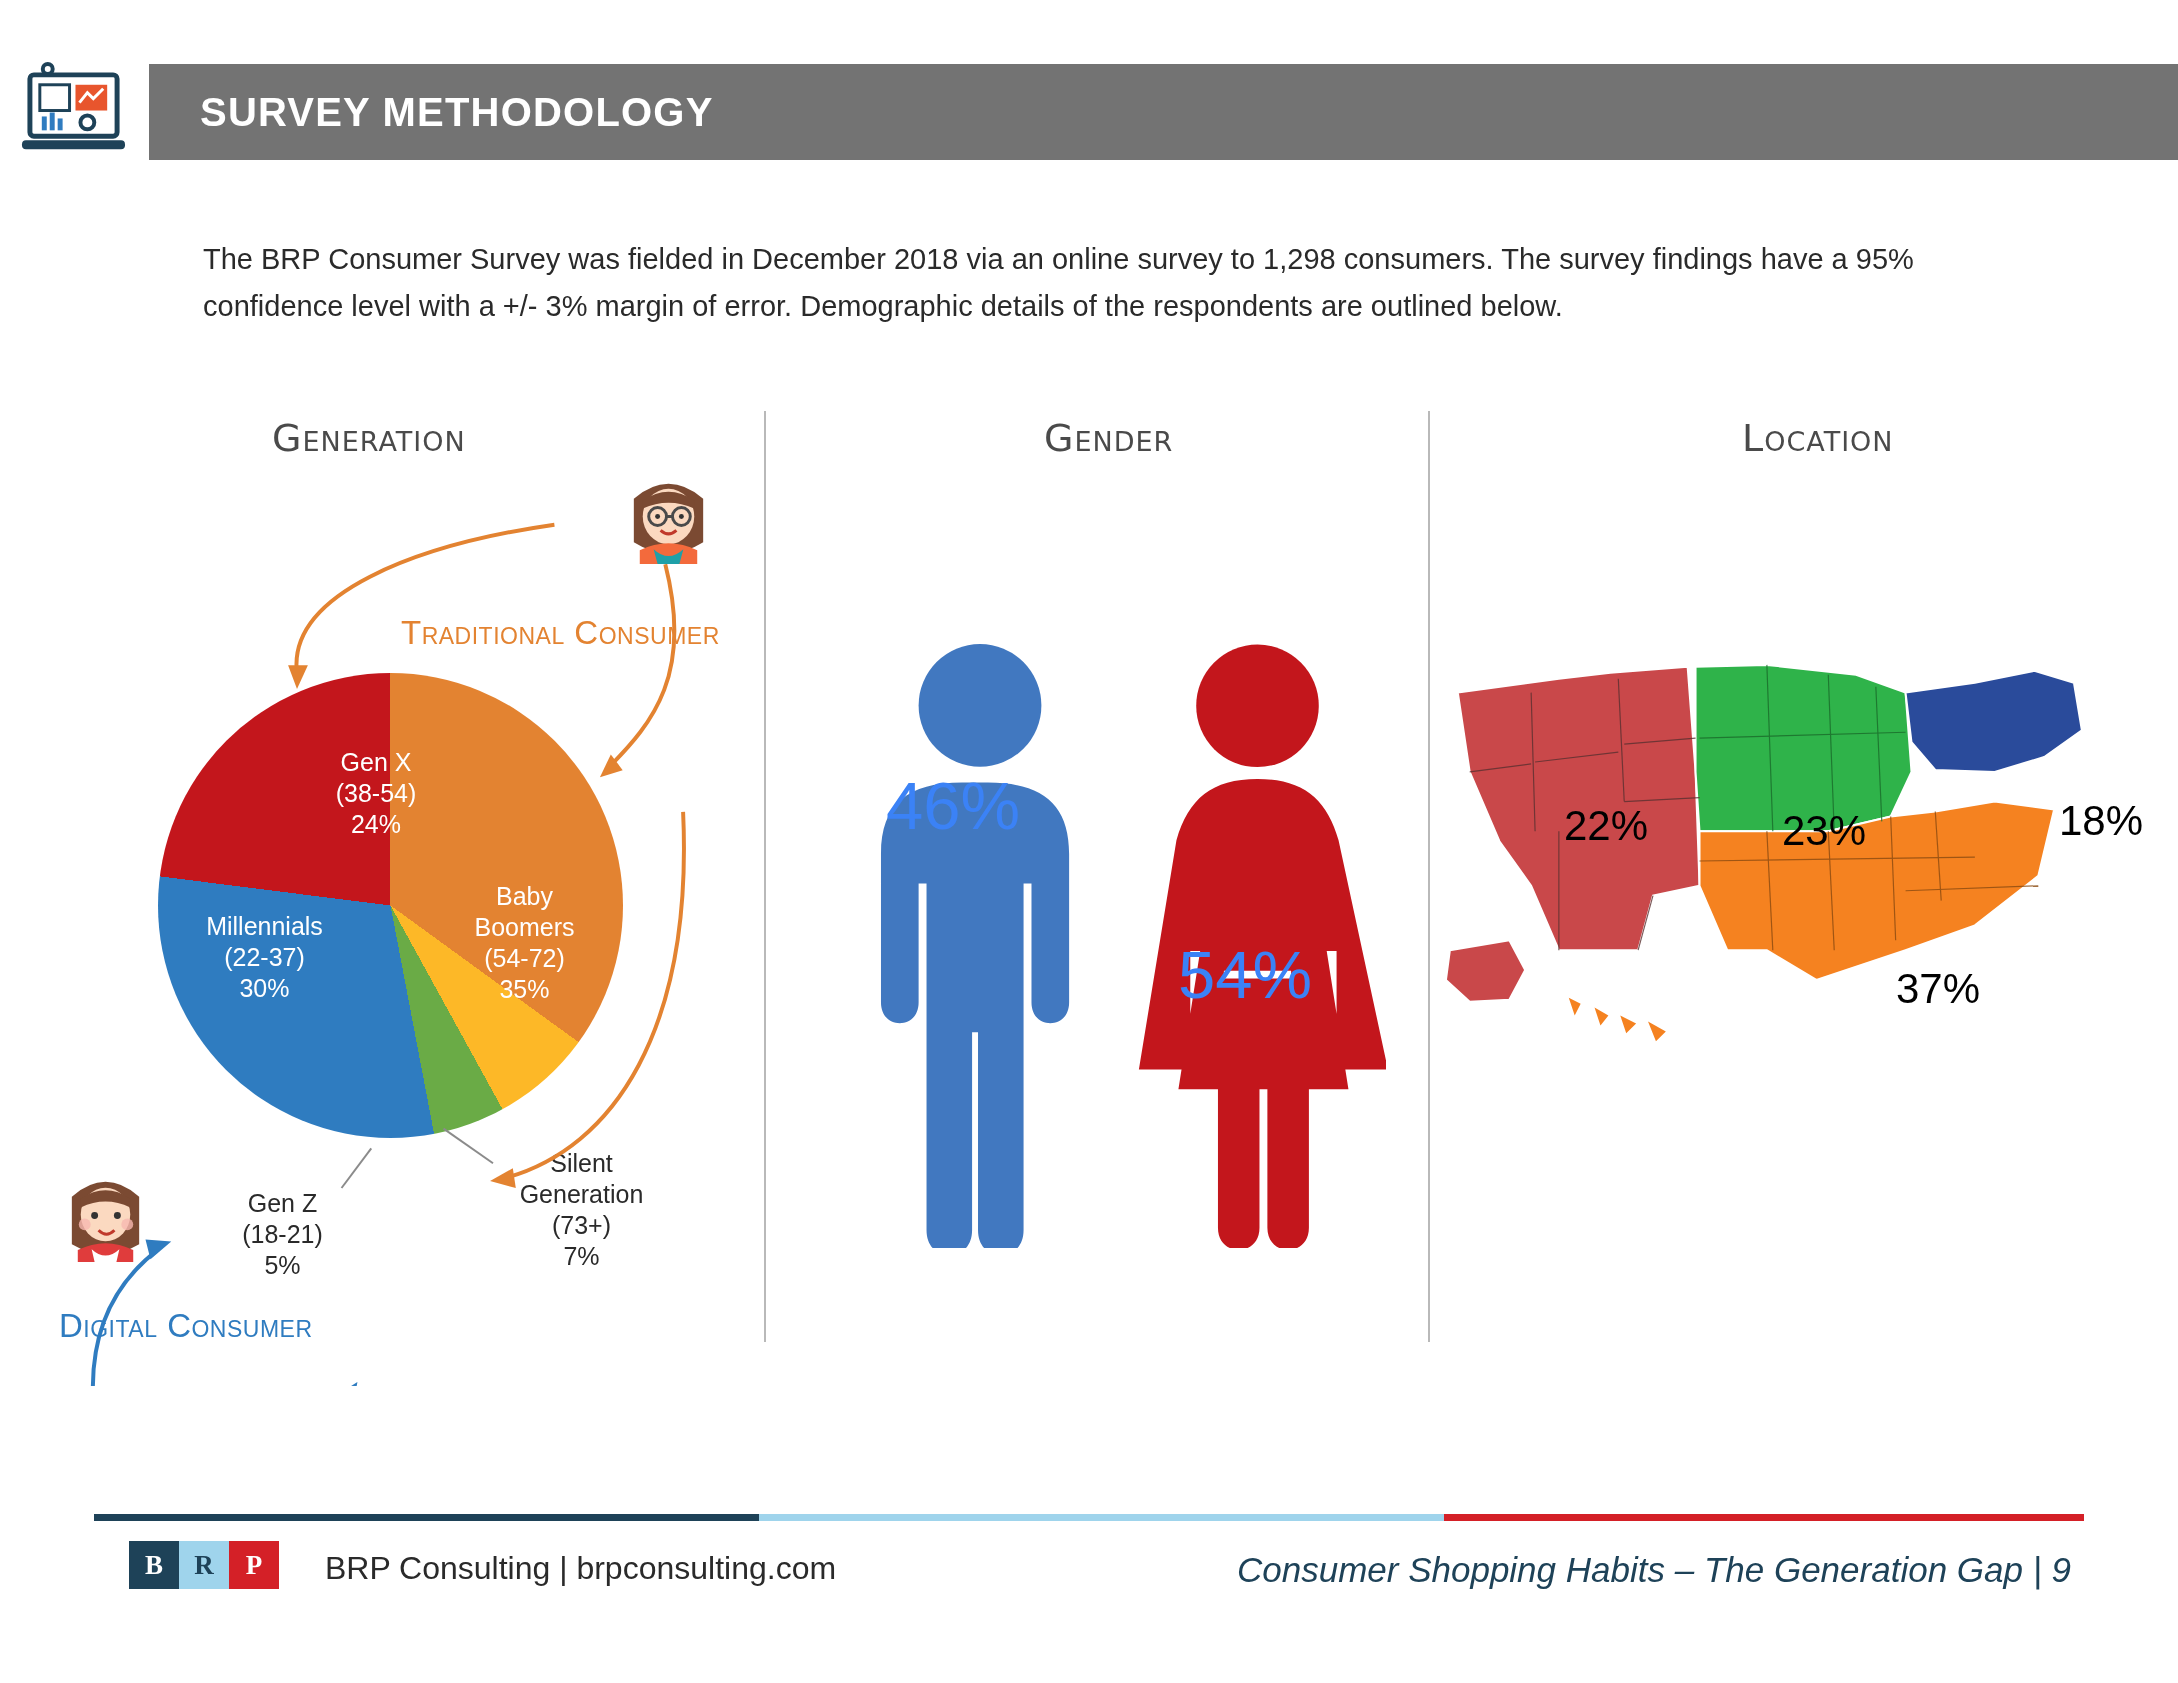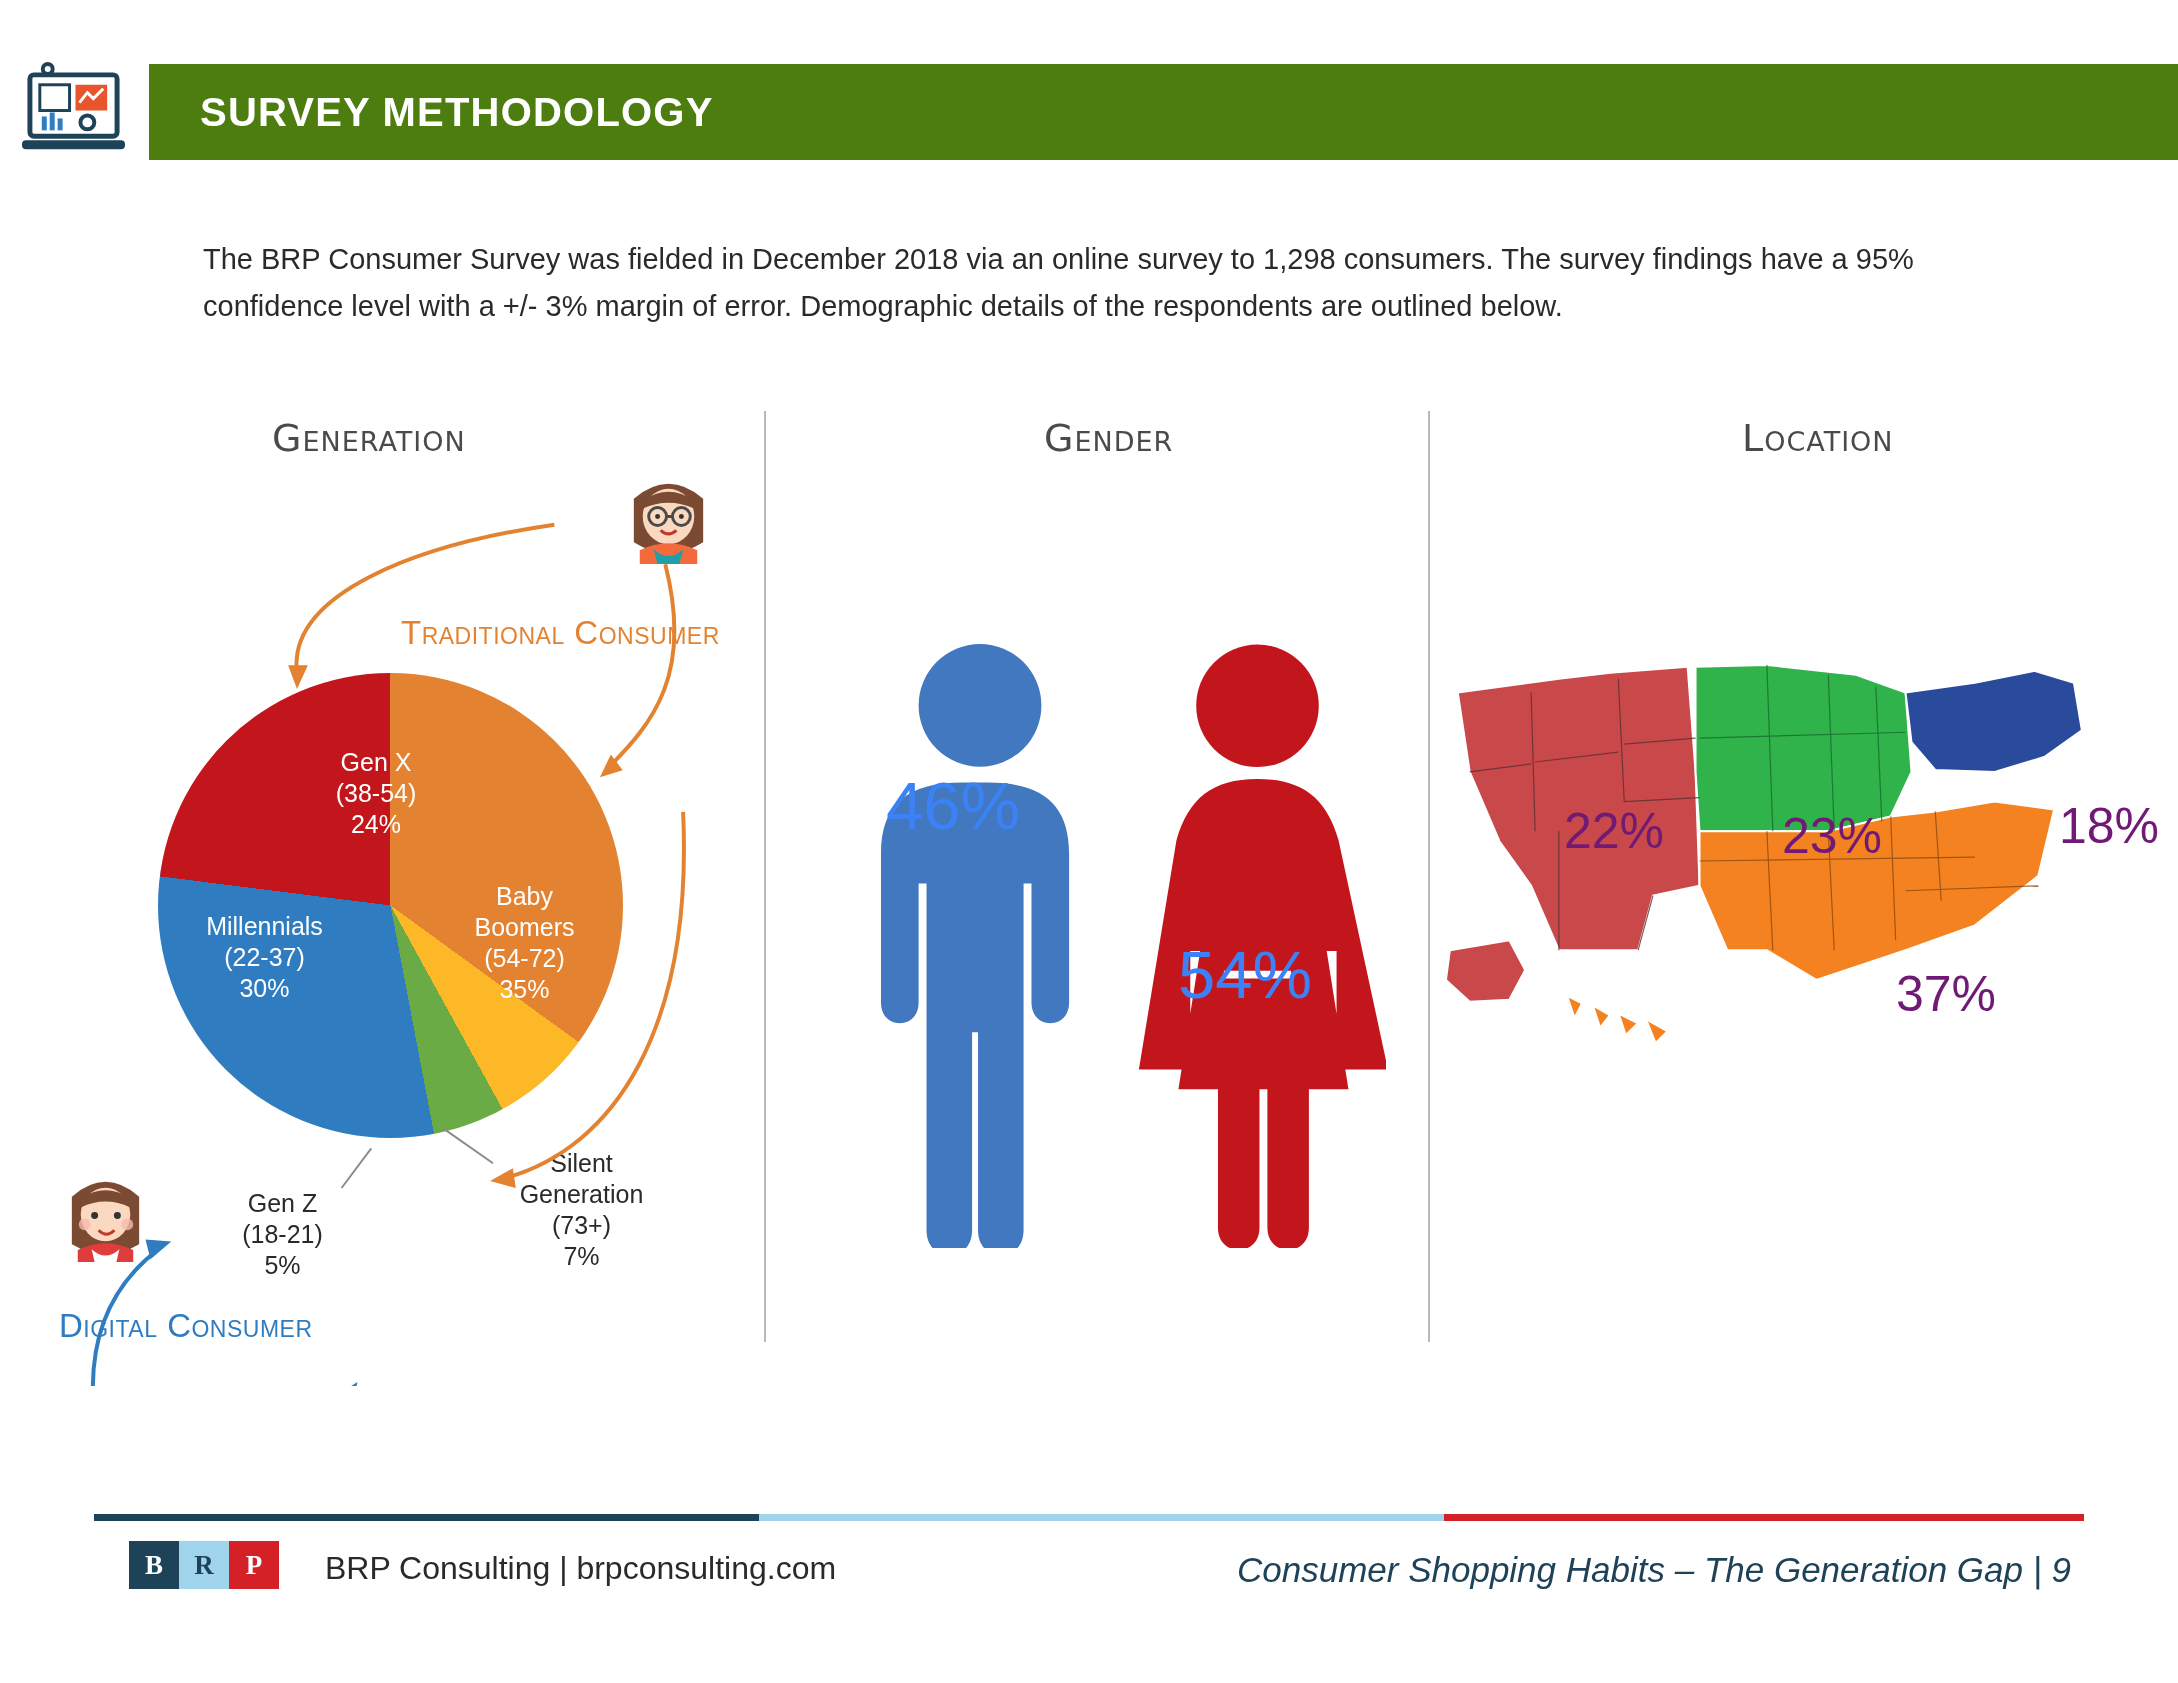--- a/index.html
+++ b/index.html
@@ -9,21 +9,21 @@
     font-family:"Liberation Sans", sans-serif;
     position:relative;
     overflow:hidden;
   }
 
   
   .header-bar{
     position:absolute;
     left:149px;top:64px;
     width:2030px;height:96px;
-    background:#4d7c0f;
+    background:#737373;
     display:flex;align-items:center;
   }
   .header-title{
     color:#ffffff;
     font-size:40px;
     font-weight:bold;
     letter-spacing:1.2px;
     margin-left:51px;
   }
   .header-icon{
@@ -114,22 +114,22 @@
     font-size:67px;
     font-family:"Liberation Sans", sans-serif;
   }
   #male-pct{left:886px;top:767px;}
   #female-pct{left:1178px;top:936px;}
 
   
   .map-wrap{position:absolute;left:1440px;top:653px;width:733px;height:525px;}
   .map-pct{
     position:absolute;
-    color:#701a75;
-    font-size:50px;
+    color:#000000;
+    font-size:42px;
   }
   #pct-west{left:1564px;top:802px;}
   #pct-midwest{left:1782px;top:807px;}
   #pct-northeast{left:2059px;top:797px;}
   #pct-south{left:1896px;top:965px;}
 
   
   .footer-rule{position:absolute;top:1514px;height:7px;}
   #rule-dark{left:94px;width:665px;background:#1e4258;}
   #rule-light{left:759px;width:685px;background:#9fd4ec;}

